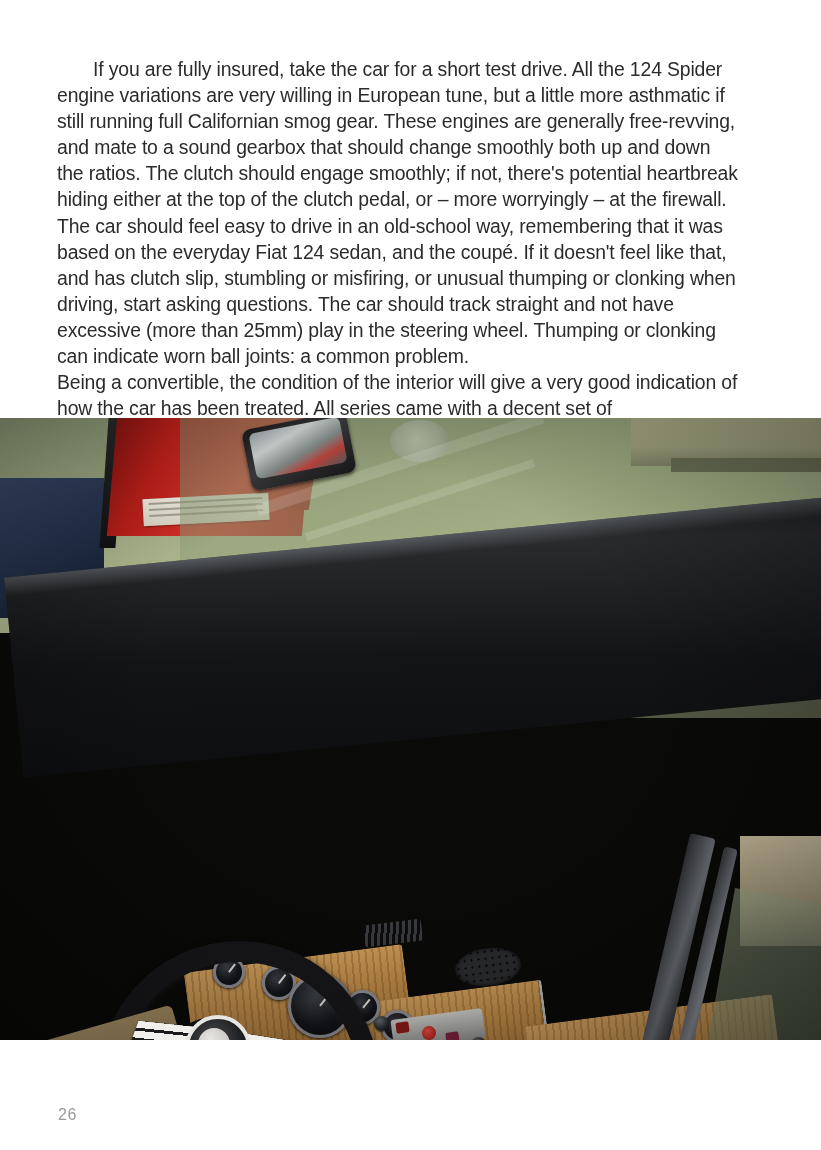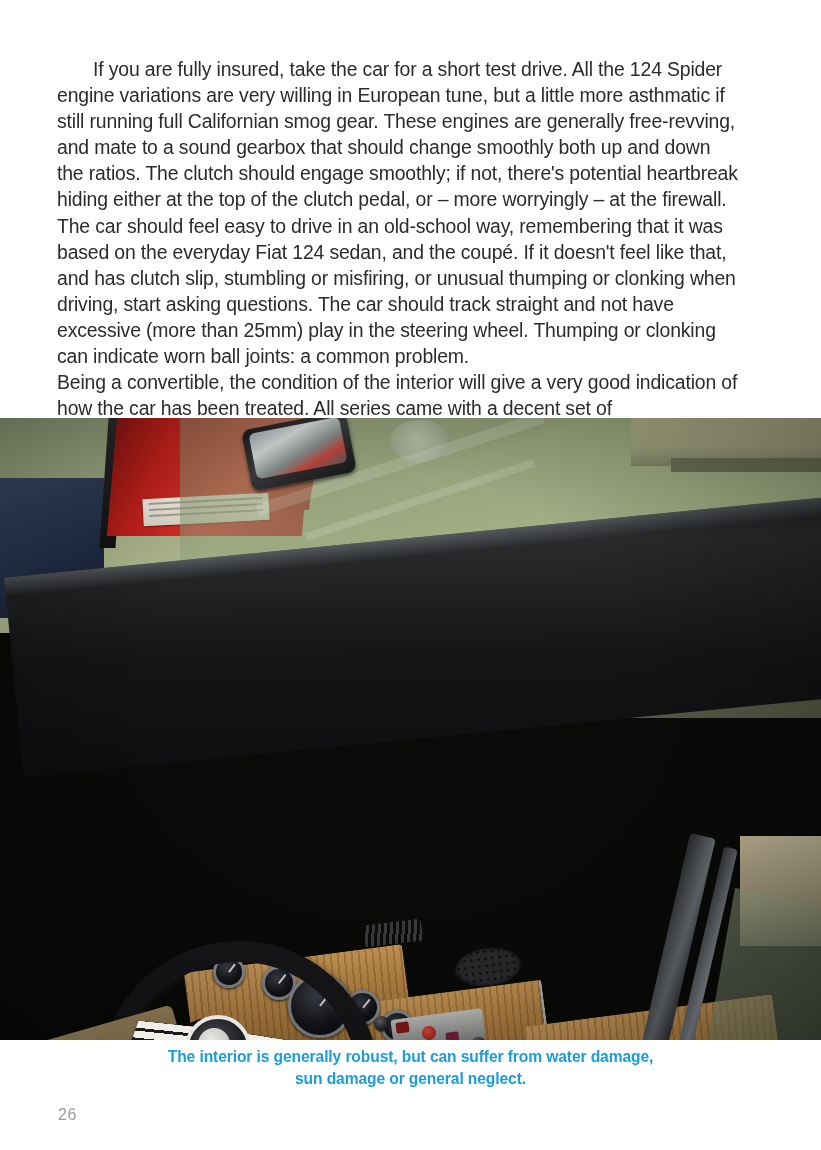--- a/index.html
+++ b/index.html
@@ -442,20 +442,16 @@
       <div class="door-panel"></div>
 
       <div class="door-glass"></div>
       <div class="a-pillar"></div>
       <div class="a-pillar2"></div>
 
       <div class="vignette"></div>
     </div>
   </figure>
 
-  <div class="caption">
-    <div>The interior is generally robust, but can suffer from water damage,</div>
-    <div>sun damage or general neglect.</div>
-  </div>
 
   <div class="page-number">26</div>
 
 </div>
 
 </body></html>

